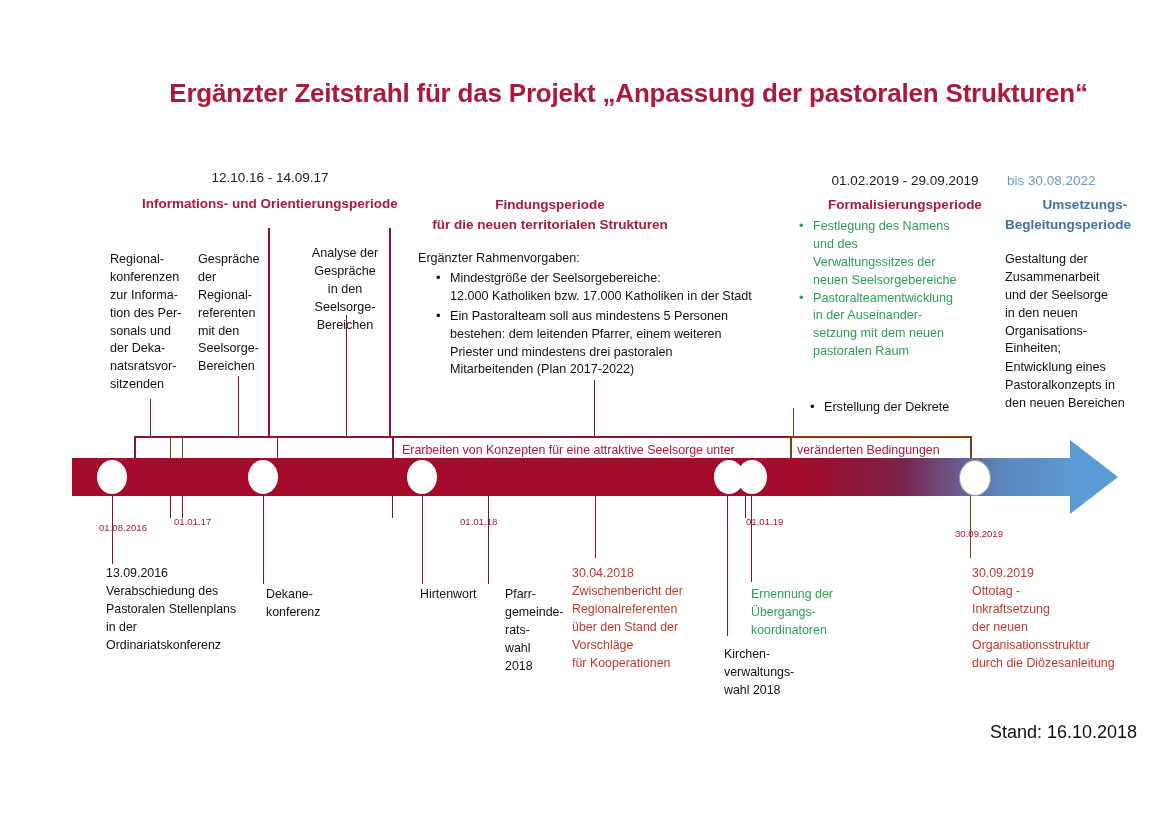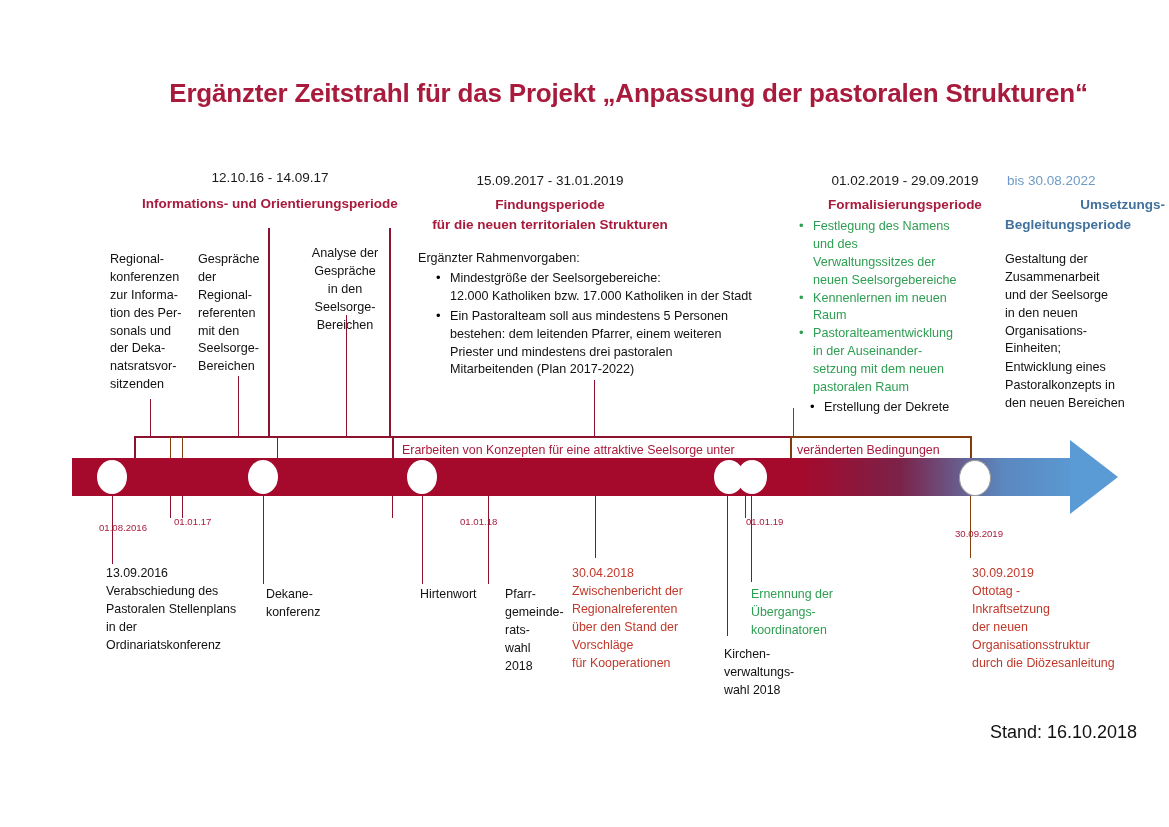--- a/index.html
+++ b/index.html
@@ -110,21 +110,20 @@
 referenten
 mit den
 Seelsorge-
 Bereichen</div>
   <div class="abs body-txt" style="left:300px;top:245px;width:90px;white-space:pre-line;text-align:center;">Analyse der
 Gespräche
 in den
 Seelsorge-
 Bereichen</div>
 
-  <div class="abs per-date" style="left:420px;top:173px;width:260px;">15.09.2017 - 31.01.2019</div>
   <div class="abs per-title c-red" style="left:420px;top:196px;width:260px;">Findungsperiode</div>
   <div class="abs per-title c-red" style="left:400px;top:216px;width:300px;">für die neuen territorialen Strukturen</div>
 
   <div class="abs body-txt" style="left:418px;top:250px;">Ergänzter Rahmenvorgaben:</div>
   <ul class="abs body-txt bl blk" style="left:434px;top:270px;width:360px;">
     <li style="white-space:pre-line;">Mindestgröße der Seelsorgebereiche:
 12.000 Katholiken bzw. 17.000 Katholiken in der Stadt</li>
     <li style="white-space:pre-line;margin-top:2px;">Ein Pastoralteam soll aus mindestens 5 Personen
 bestehen: dem leitenden Pfarrer, einem weiteren
 Priester und mindestens drei pastoralen
@@ -132,33 +131,31 @@
   </ul>
 
   <div class="abs per-date" style="left:790px;top:173px;width:230px;">01.02.2019 - 29.09.2019</div>
   <div class="abs per-title c-red" style="left:790px;top:196px;width:230px;">Formalisierungsperiode</div>
 
   <ul class="abs body-txt bl green" style="left:797px;top:218px;width:190px;">
     <li class="c-green" style="white-space:pre-line;">Festlegung des Namens
 und des
 Verwaltungssitzes der
 neuen Seelsorgebereiche</li>
-    <li class="c-green" style="white-space:pre-line;">Kennenlernen im neuen
-Raum</li>
     <li class="c-green" style="white-space:pre-line;">Pastoralteamentwicklung
 in der Auseinander-
 setzung mit dem neuen
 pastoralen Raum</li>
   </ul>
   <ul class="abs body-txt bl blk" style="left:808px;top:399px;width:200px;">
     <li>Erstellung der Dekrete</li>
   </ul>
 
   <div class="abs per-date c-bluelt" style="left:1007px;top:173px;width:150px;text-align:left;">bis 30.08.2022</div>
-  <div class="abs per-title c-blue" style="left:1005px;top:196px;width:160px;text-align:right;">Umsetzungs-</div>
+  <div class="abs per-title c-blue" style="left:1005px;top:196px;width:160px;text-align:center;">Umsetzungs-</div>
   <div class="abs per-title c-blue" style="left:1005px;top:216px;width:170px;text-align:left;">Begleitungsperiode</div>
 
   <div class="abs body-txt" style="left:1005px;top:251px;width:150px;white-space:pre-line;">Gestaltung der
 Zusammenarbeit
 und der Seelsorge
 in den neuen
 Organisations-
 Einheiten;</div>
   <div class="abs body-txt c-green" style="left:1005px;top:359px;width:155px;white-space:pre-line;">Entwicklung eines
 Pastoralkonzepts in

